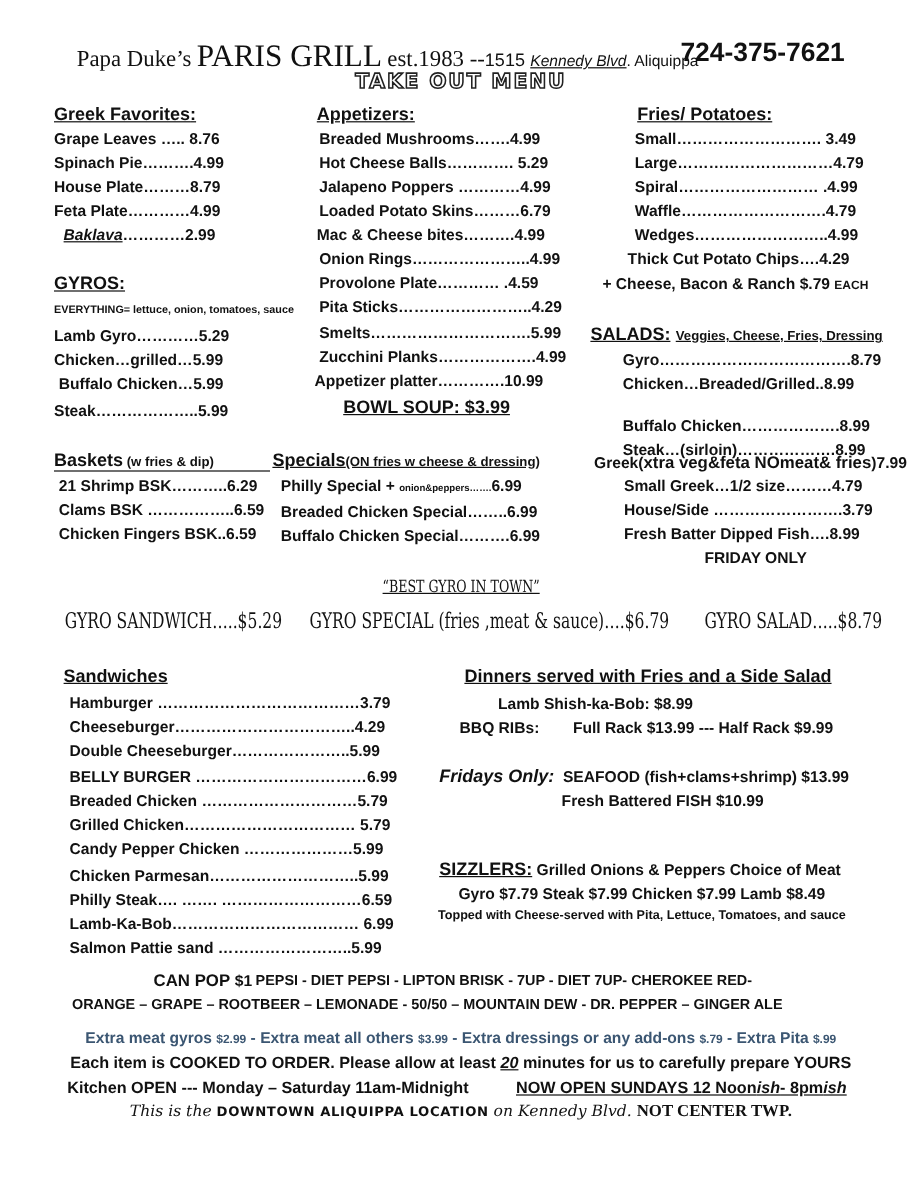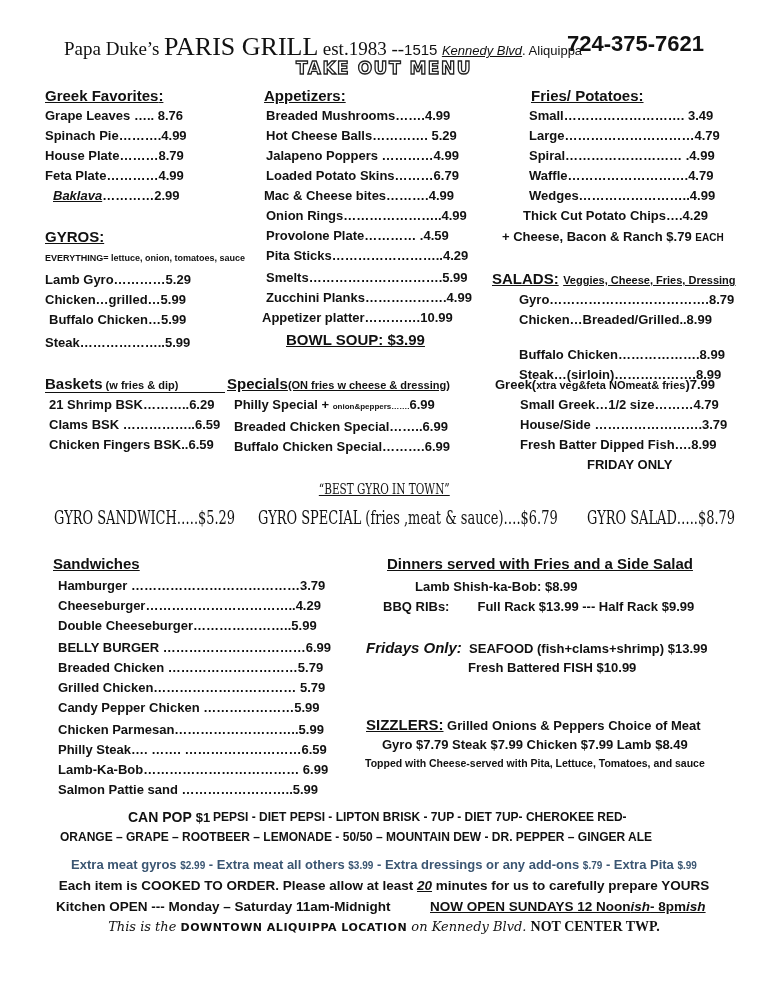--- a/index.html
+++ b/index.html
@@ -94,21 +94,21 @@
 </div>
 <div class="abs item" style="left:502px; top:227px;"><span>+ Cheese, Bacon &amp; Ranch $.79</span> <span style="font-size:10px">EACH</span></div>
 
 <div class="abs" style="left:492px; top:270px;"><span class="sec-h">SALADS:</span> <span class="u b" style="font-size:11px">Veggies, Cheese, Fries, Dressing</span></div>
 <div class="abs" style="left:519px; top:290px;">
   <div class="item">Gyro……………………………….8.79</div>
   <div class="item">Chicken…Breaded/Grilled..8.99</div>
   <div class="item" style="margin-top:15px">Buffalo Chicken……………….8.99</div>
   <div class="item">Steak…(sirloin)……………….8.99</div>
 </div>
-<div class="abs item" style="left:495px; top:375px;"><span>Greek(</span><span style="font-size:11px">xtra veg&amp;feta NOmeat&amp; fries</span><span>)7.99</span></div>
+<div class="abs item" style="left:495px; top:375px;"><span>Greek(</span><span style="font-size:14px">xtra veg&amp;feta NOmeat&amp; fries</span><span>)7.99</span></div>
 <div class="abs" style="left:520px; top:395px;">
   <div class="item">Small Greek…1/2 size………4.79</div>
   <div class="item">House/Side …………………….3.79</div>
   <div class="item">Fresh Batter Dipped Fish….8.99</div>
 </div>
 <div class="abs item" style="left:587px; top:455px;">FRIDAY ONLY</div>
 
 <div class="abs" style="left:45px; top:375px; border-bottom:1px solid #111; width:180px; height:18px;"><span class="b" style="font-size:15px">Baskets</span><span class="b" style="font-size:11px"> (w fries &amp; dip)</span></div>
 <div class="abs" style="left:49px; top:395px;">
   <div class="item">21 Shrimp BSK………..6.29</div>

